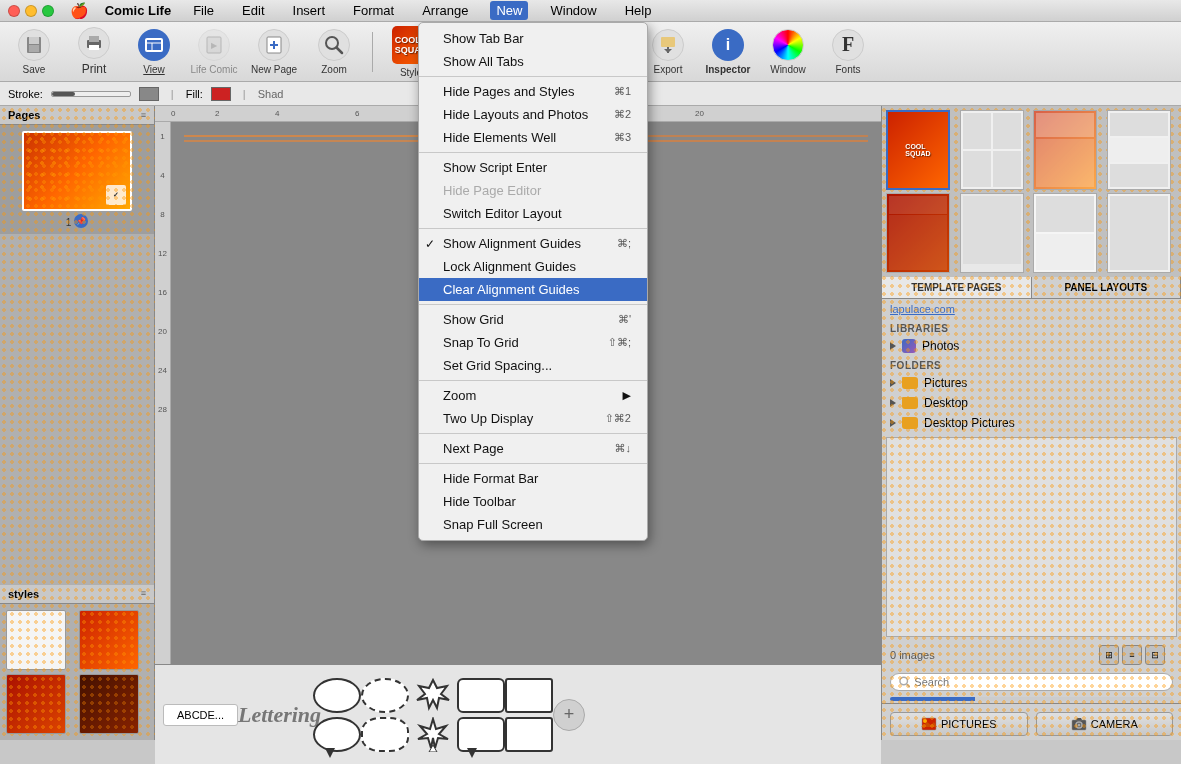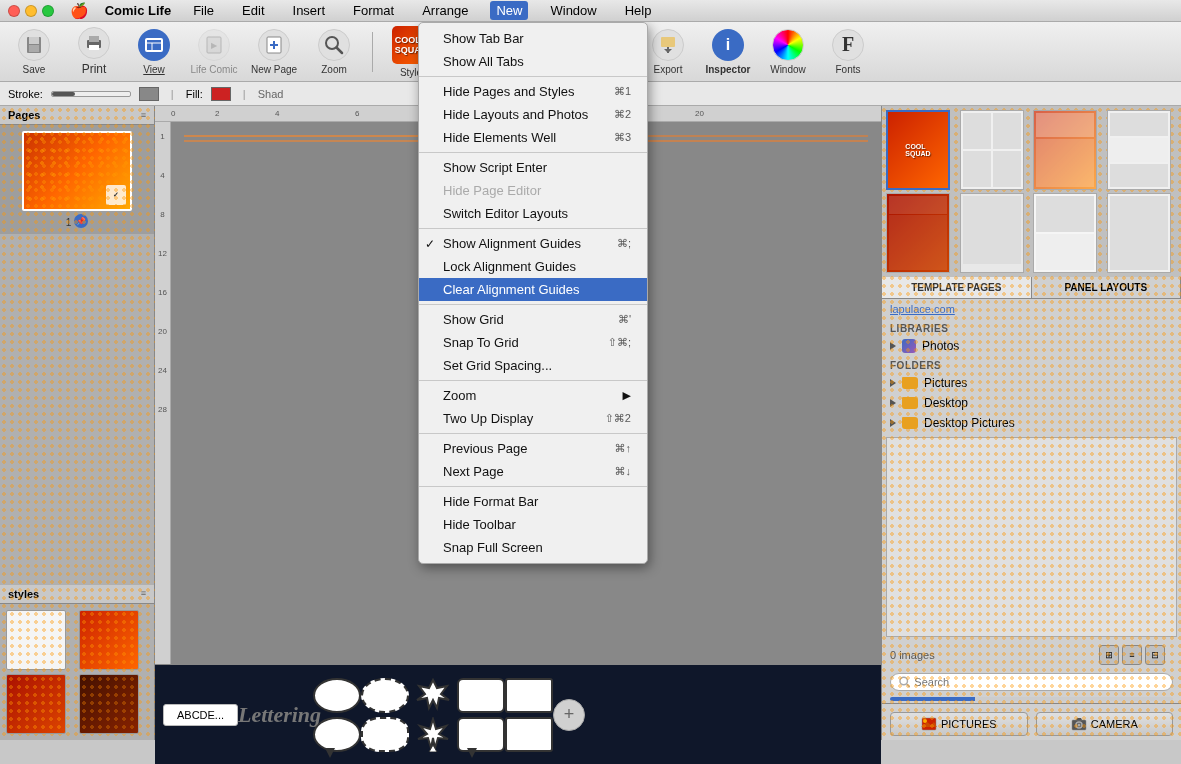--- a/index.html
+++ b/index.html
@@ -835,21 +835,21 @@
               <circle cx="8" cy="8" r="3" fill="none" stroke="#aaa" stroke-width="1.5"></circle>
               <circle cx="8" cy="8" r="1.5" fill="#aaa"></circle>
             </svg>
           <span>CAMERA</span>
         </div>
       </div>
     </div>
   </div>
 </div>
 
-<div style="position:absolute; bottom:0; left:155px; right:300px; height:100px; background:#0f172a; border-top:1px solid #888; display:flex; align-items:center; padding:8px; overflow:hidden;">
+<div style="position:absolute; bottom:0; left:155px; right:300px; height:100px; background:#e5e5e5; border-top:1px solid #888; display:flex; align-items:center; padding:8px; overflow:hidden;">
 
   <div style="display:flex; flex-direction:column; align-items:center; gap:4px;">
     <div style="background:white; border:1px solid #bbb; border-radius:3px; padding:4px 8px; font-size:11px; width:75px; text-align:center;">ABCDE...</div>
   </div>
 
   <div style="display:flex; flex-direction:column; align-items:center;">
     <div style="font-size:22px; font-weight:900; color:#777; font-style:italic; font-family:Georgia,serif; width:75px; text-align:center;">Lettering</div>
   </div>
 
   <div style="display:flex; flex-direction:column; gap:4px;">
@@ -915,21 +915,21 @@
     </div>
     <div class="menu-separator"></div>
 
     <div class="menu-item">
       <span>Show Script Enter</span>
     </div>
     <div class="menu-item disabled">
       <span>Hide Page Editor</span>
     </div>
     <div class="menu-item">
-      <span>Switch Editor Layouts</span>
+      <span>Switch Editor Layout</span>
     </div>
     <div class="menu-separator"></div>
 
     <div class="menu-item">
       <span class="checkmark">✓</span>
       <span>Show Alignment Guides</span>
       <span class="shortcut">⌘;</span>
     </div>
     <div class="menu-item">
       <span>Lock Alignment Guides</span>
@@ -956,24 +956,20 @@
       <span>Zoom</span>
       <span class="arrow">▶</span>
     </div>
     <div class="menu-item">
       <span>Two Up Display</span>
       <span class="shortcut">⇧⌘2</span>
     </div>
     <div class="menu-separator"></div>
 
     <div class="menu-item">
-      <span>Previous Page</span>
-      <span class="shortcut">⌘↑</span>
-    </div>
-    <div class="menu-item">
       <span>Next Page</span>
       <span class="shortcut">⌘↓</span>
     </div>
     <div class="menu-separator"></div>
 
     <div class="menu-item">
       <span>Hide Format Bar</span>
     </div>
     <div class="menu-item">
       <span>Hide Toolbar</span>

